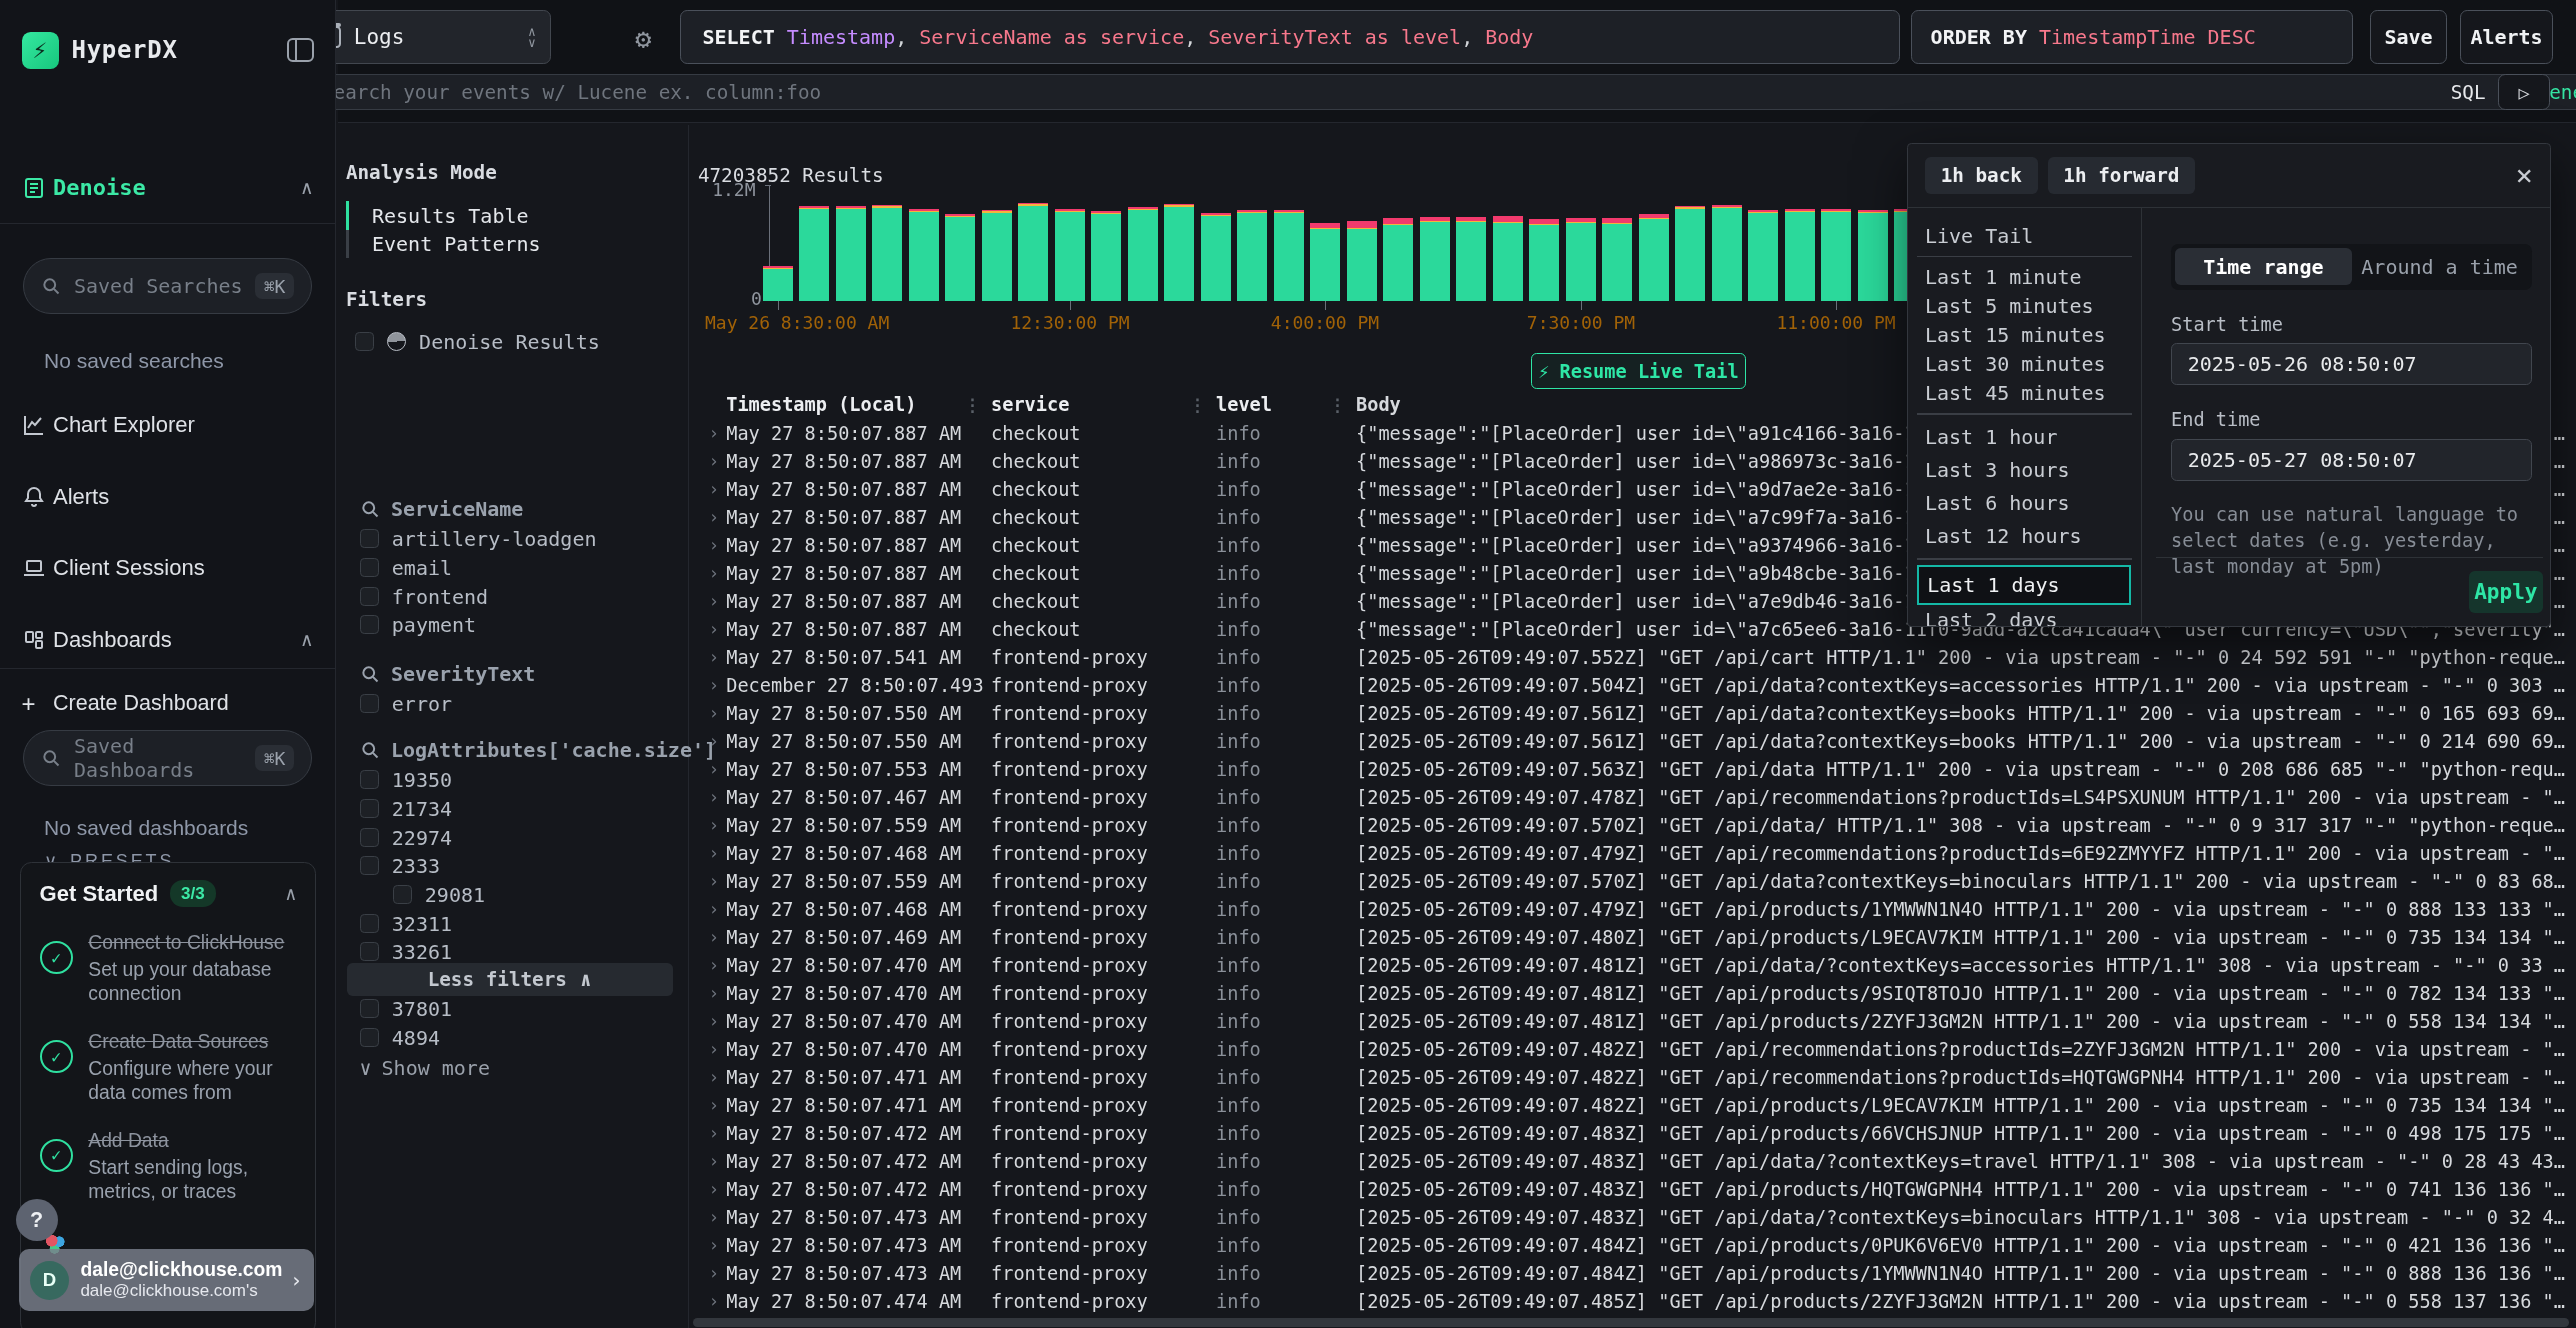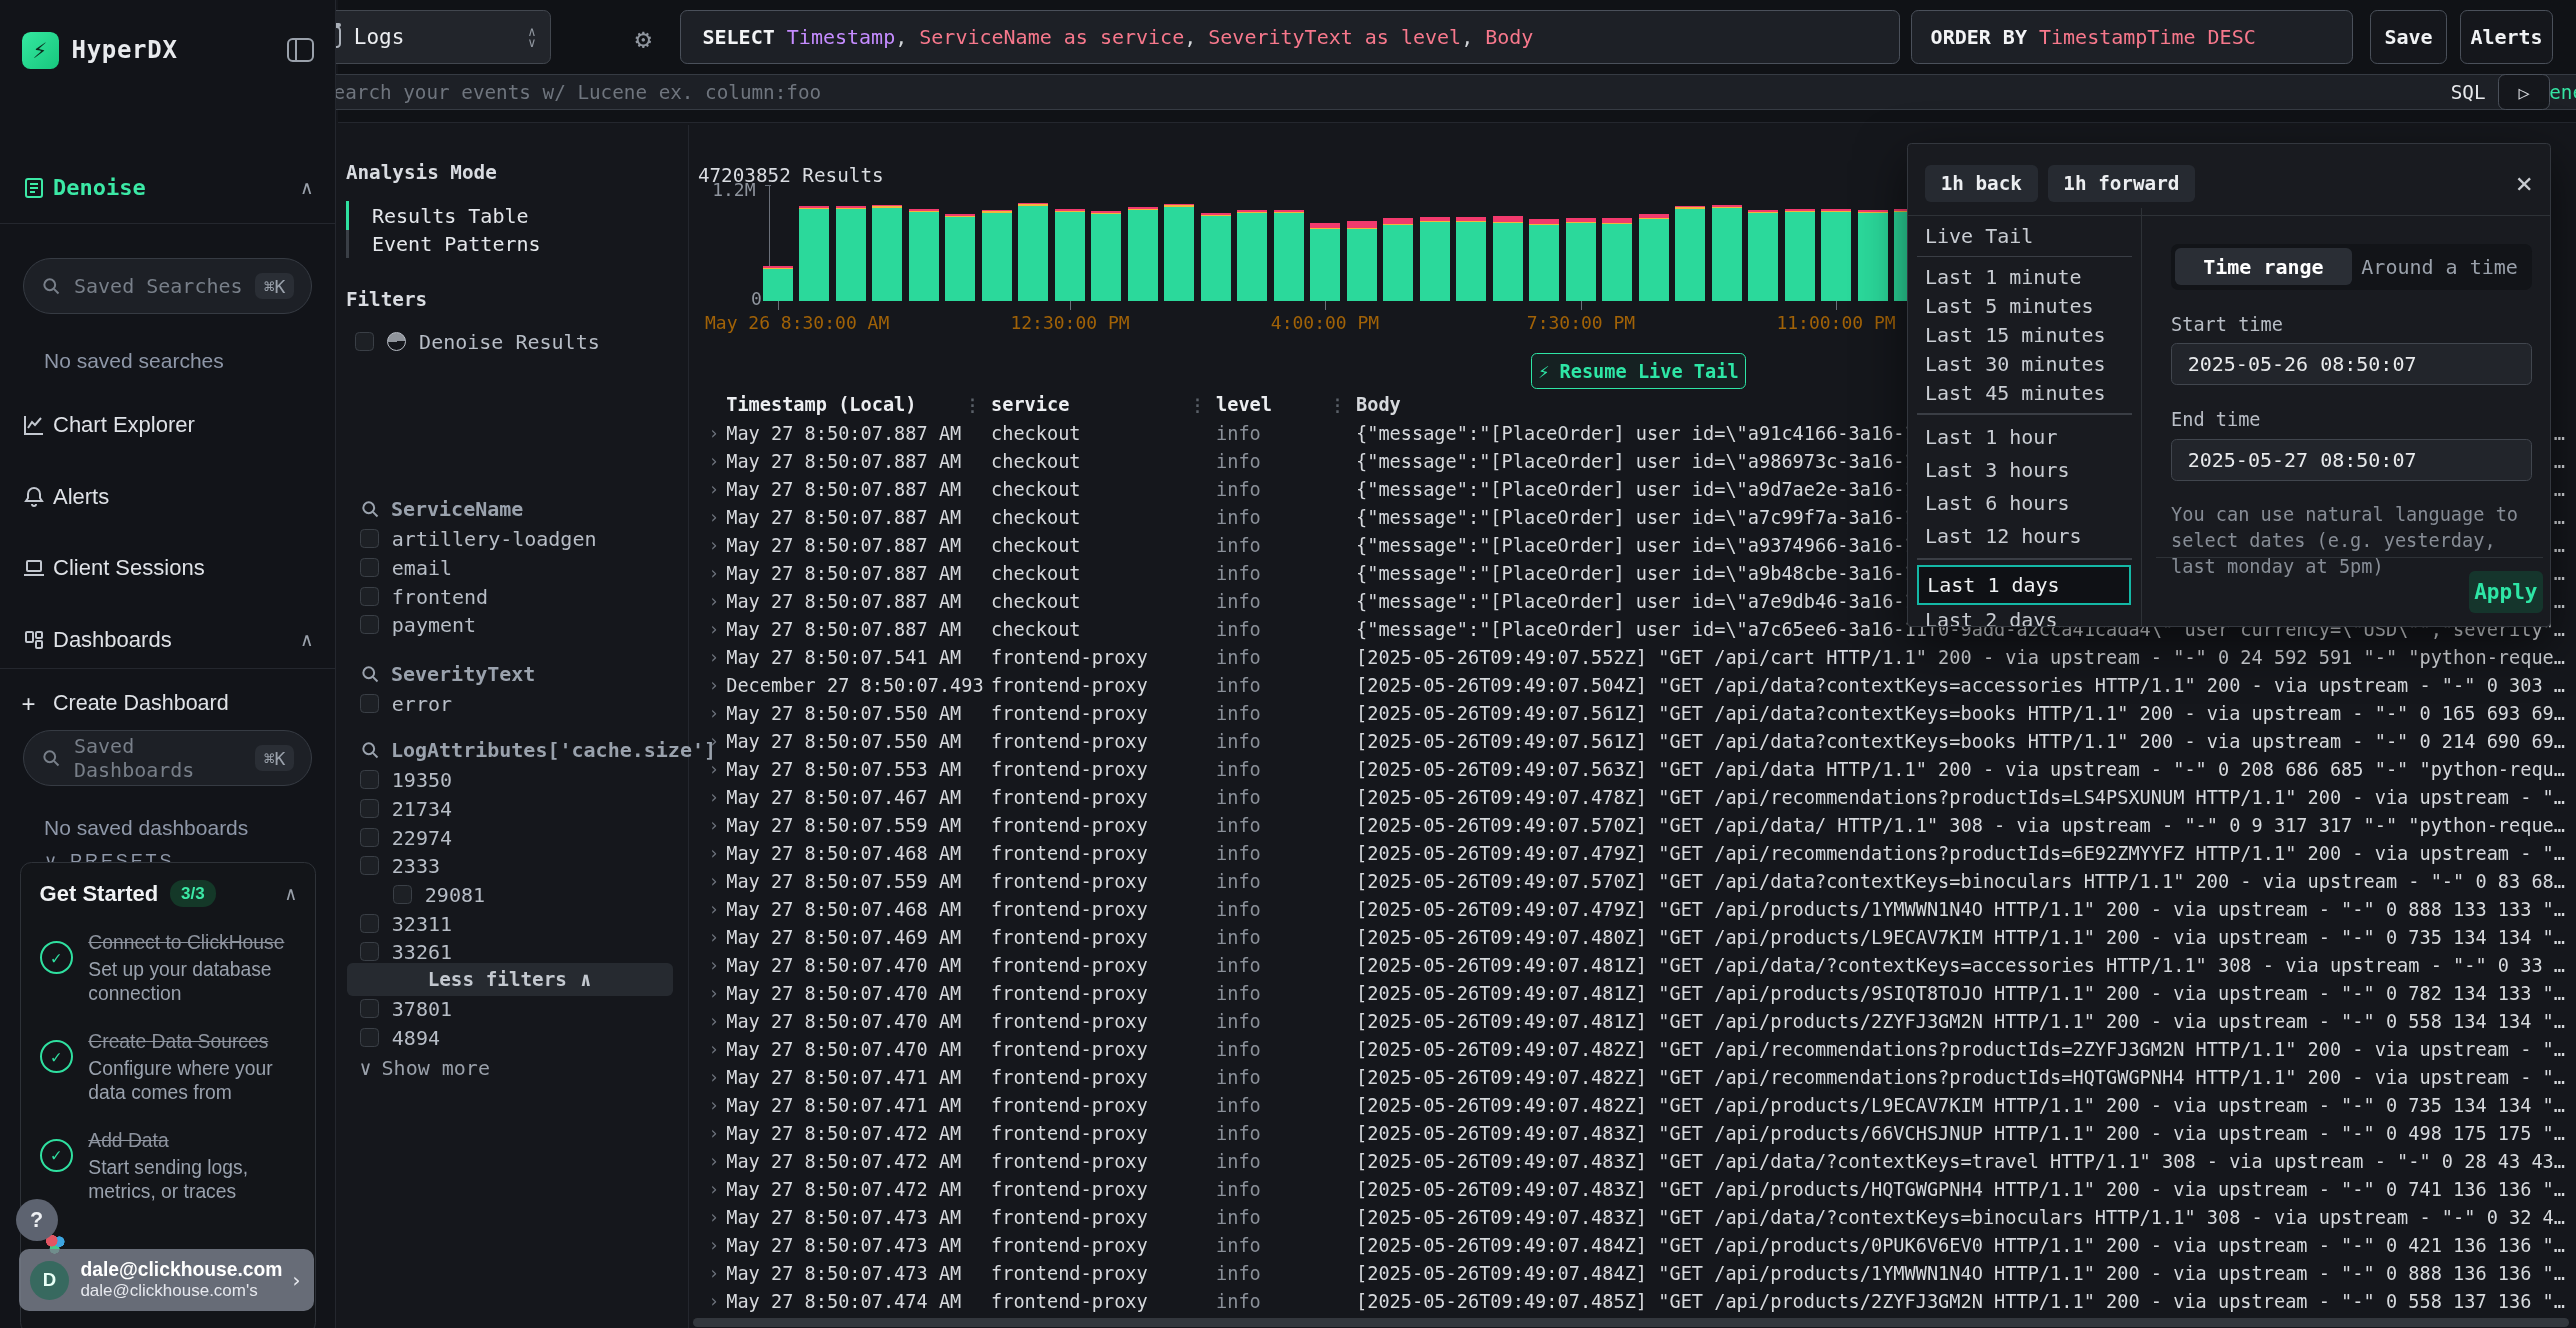--- a/index.html
+++ b/index.html
@@ -140,21 +140,21 @@
   .td-svc{ flex:0 0 225px; color:#d6d9dd; font-size:18.6px; overflow:hidden; display:flex; align-items:center;}
   .td-lvl{ flex:0 0 140px; color:#8a9099; font-size:18.6px; overflow:hidden; display:flex; align-items:center;}
   .td-body{ flex:1 1 auto; color:#d6d9dd; font-size:18.6px; overflow:hidden; text-overflow:ellipsis; }
   .th .td-ts,.th .td-svc,.th .td-lvl{ color:#eceef1; }
   .col-handle{ margin-left:auto; margin-right:10px; color:#5a6068; font-size:17px; }
   #hscroll{ position:absolute; left:2.9px; right:7.2px; bottom:1.4px; height:8.6px; border-radius:4.3px; background:#33373d; z-index:4;}
 
   
   #time-panel{ position:absolute; left:1907px; top:143px; width:644px; height:484px; background:#191b20;
                border:1.4px solid #33373e; border-radius:4.3px; z-index:40; box-shadow:0 17px 50px rgba(0,0,0,.55); }
-  .tp-head{ position:absolute; left:0; top:8px; right:0; height:64px; border-bottom:1.4px solid #2e3237;
+  .tp-head{ position:absolute; left:0; top:0; right:0; height:64px; border-bottom:1.4px solid #2e3237;
             display:flex; align-items:center; padding:0 17px; }
   .tp-nav-btn{ background:#262a31; border-radius:5.7px; height:37px; padding:0 15.7px; display:flex; align-items:center;
                font-size:19.3px; font-weight:bold; color:#eceef1; margin-right:10px; }
   .tp-close{ margin-left:auto; color:#c7cbd1; font-size:29px; line-height:29px; }
   .tp-list{ position:absolute; left:0; top:64px; bottom:0; width:233px; padding-top:13px; overflow:hidden; }
   .tp-item{ height:29px; display:flex; align-items:center; padding-left:17px; font-size:20px; color:#c9cdd3; }
   .tp-item.hours{ height:33px;text-align:right; }
   .tp-item.selected{ height:40px; border:2.9px solid #14b8a6; background:#0f1115; margin:0 10px 0 8.6px;
                      padding-left:8.6px; color:#f0f2f4; }
   .tp-divider{ height:1.4px; background:#3a3e45; margin:5.7px 8.6px 5.7px 8.6px; }

